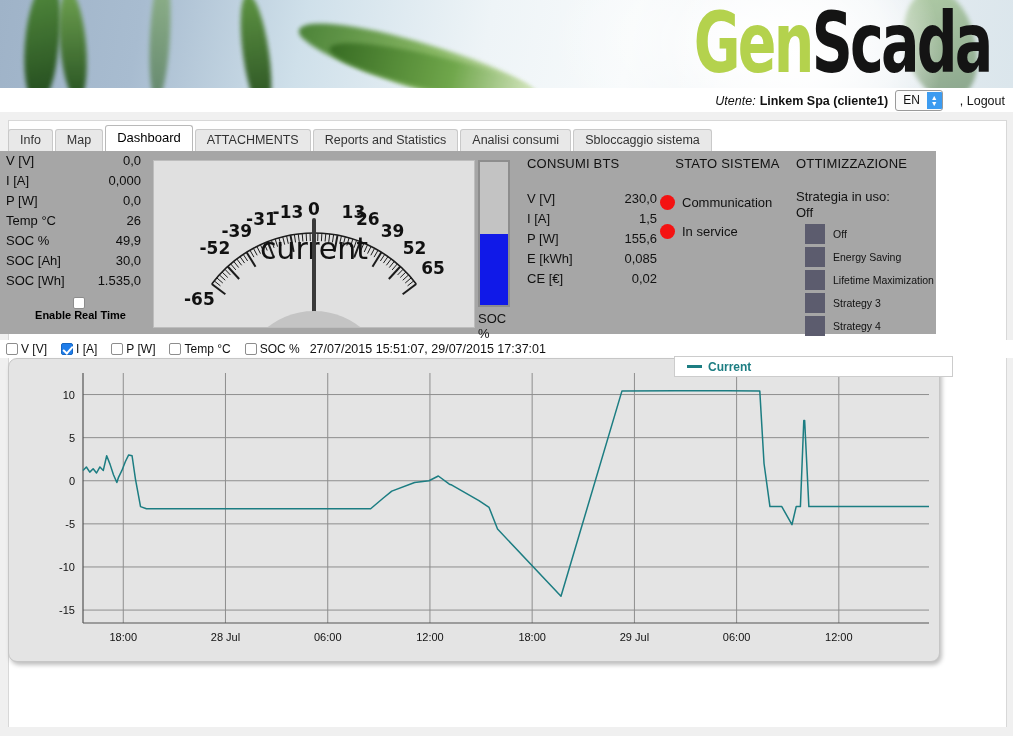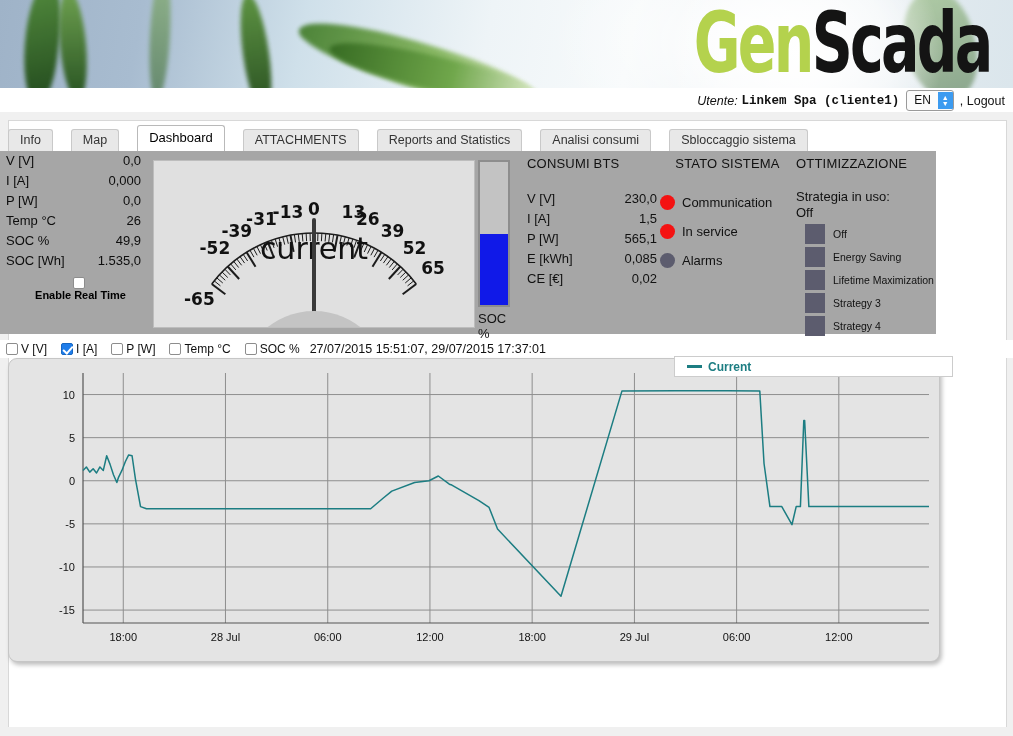--- a/index.html
+++ b/index.html
@@ -42,35 +42,35 @@
         font-size:62px;letter-spacing:-3px;line-height:1;white-space:nowrap;
         transform:scaleY(1.35) scaleX(.92);transform-origin:right top;}
   .logo .gen{color:#b4d24d;}
   .logo .scada{color:#141414;}
 
   
   .userbar{position:absolute;left:0;top:88px;width:1013px;height:24px;background:#fff;}
   .userbar-inner{position:absolute;right:8px;top:2px;display:flex;align-items:center;
                  font-size:12.5px;color:#111;}
   .userbar-inner .ut{font-style:italic;margin-right:4px;}
-  .userbar-inner .uname{font-weight:bold;font-family:Liberation Mono, monospace;}
+  .userbar-inner .uname{font-weight:bold;}
   .langsel{display:inline-flex;align-items:center;margin-left:7px;height:19px;
            border:1px solid #9a9a9a;border-radius:3px;background:#fbfbfb;overflow:hidden;}
   .langsel .lv{padding:0 7px;font-size:12px;color:#111;line-height:17px;}
   .langsel .lbtn{width:15px;height:17px;background:#3c9bf0;display:flex;flex-direction:column;
                  align-items:center;justify-content:center;color:#fff;font-size:7px;line-height:6px;}
-  .logout{margin-left:6px;}
+  .logout{margin-left:17px;}
 
   
   .card{position:absolute;left:8px;top:120px;width:997px;height:606px;background:#fff;
         border:1px solid #d8d8d8;}
 
   
   .tabs{position:absolute;left:8px;top:126px;height:25px;display:flex;align-items:flex-end;z-index:5;}
-  .tab{height:21px;line-height:21px;padding:0 11px;margin-right:18px;font-size:12.5px;color:#333;
+  .tab{height:21px;line-height:21px;padding:0 11px;margin-right:2px;font-size:12.5px;color:#333;
        background:#e8e8e8;border:1px solid #c9c9c9;border-bottom:none;border-radius:3px 3px 0 0;text-align:center;}
   .tab.active{background:#fff;color:#000;height:25px;line-height:24px;font-size:13px;
               border-color:#b9b9b9;position:relative;z-index:6;}
 
   
   .graypanel{position:absolute;left:0;top:151px;width:936px;height:183px;background:#a6a6a6;}
   .leftvals{position:absolute;left:0;top:151px;width:150px;height:183px;background:#a6a6a6;}
   .vrow{display:flex;justify-content:space-between;padding:0 9px 0 6px;height:20px;line-height:20px;
         font-size:13px;color:#0d0d0d;}
   .vrow .vlabel{}
@@ -201,20 +201,24 @@
       <span class="vlabel">P [W]</span>
       <span class="vval">0,0</span>
     </div>
     <div class="vrow">
       <span class="vlabel">Temp °C</span>
       <span class="vval">26</span>
     </div>
     <div class="vrow">
       <span class="vlabel">SOC %</span>
       <span class="vval">49,9</span>
+    </div>
+    <div class="vrow">
+      <span class="vlabel">SOC [Ah]</span>
+      <span class="vval">30,0</span>
     </div>
     <div class="vrow">
       <span class="vlabel">SOC [Wh]</span>
       <span class="vval">1.535,0</span>
     </div>
     <div class="rtrow">
       <span class="cbox"></span>
       <span class="rtlabel">Enable Real Time</span>
     </div>
   </div>
@@ -316,45 +320,41 @@
     <div class="crow">
       <span>V [V]</span>
       <span>230,0</span>
     </div>
     <div class="crow">
       <span>I [A]</span>
       <span>1,5</span>
     </div>
     <div class="crow">
       <span>P [W]</span>
-      <span>565,1</span>
+      <span>155,6</span>
     </div>
     <div class="crow">
       <span>E [kWh]</span>
       <span>0,085</span>
     </div>
     <div class="crow">
       <span>CE [€]</span>
       <span>0,02</span>
     </div>
   </div>
 
   <div class="stato">
     <div class="sechead">STATO SISTEMA</div>
     <div class="srow">
       <span class="led" id="led0" style="background: rgb(244, 18, 18);"></span>
       <span class="slabel">Communication</span>
     </div>
     <div class="srow">
       <span class="led" id="led1" style="background: rgb(244, 18, 18);"></span>
       <span class="slabel">In service</span>
-    </div>
-    <div class="srow">
-      <span class="led" id="led2" style="background: rgb(92, 92, 110);"></span>
-      <span class="slabel">Alarms</span>
     </div>
   </div>
 
   <div class="ottim">
     <div class="sechead">OTTIMIZZAZIONE</div>
     <div class="strat">Strategia in uso:</div>
     <div class="strat">Off</div>
     <div class="stratrow">
       <span class="swatch"></span>
       <span class="slbl">Off</span>

